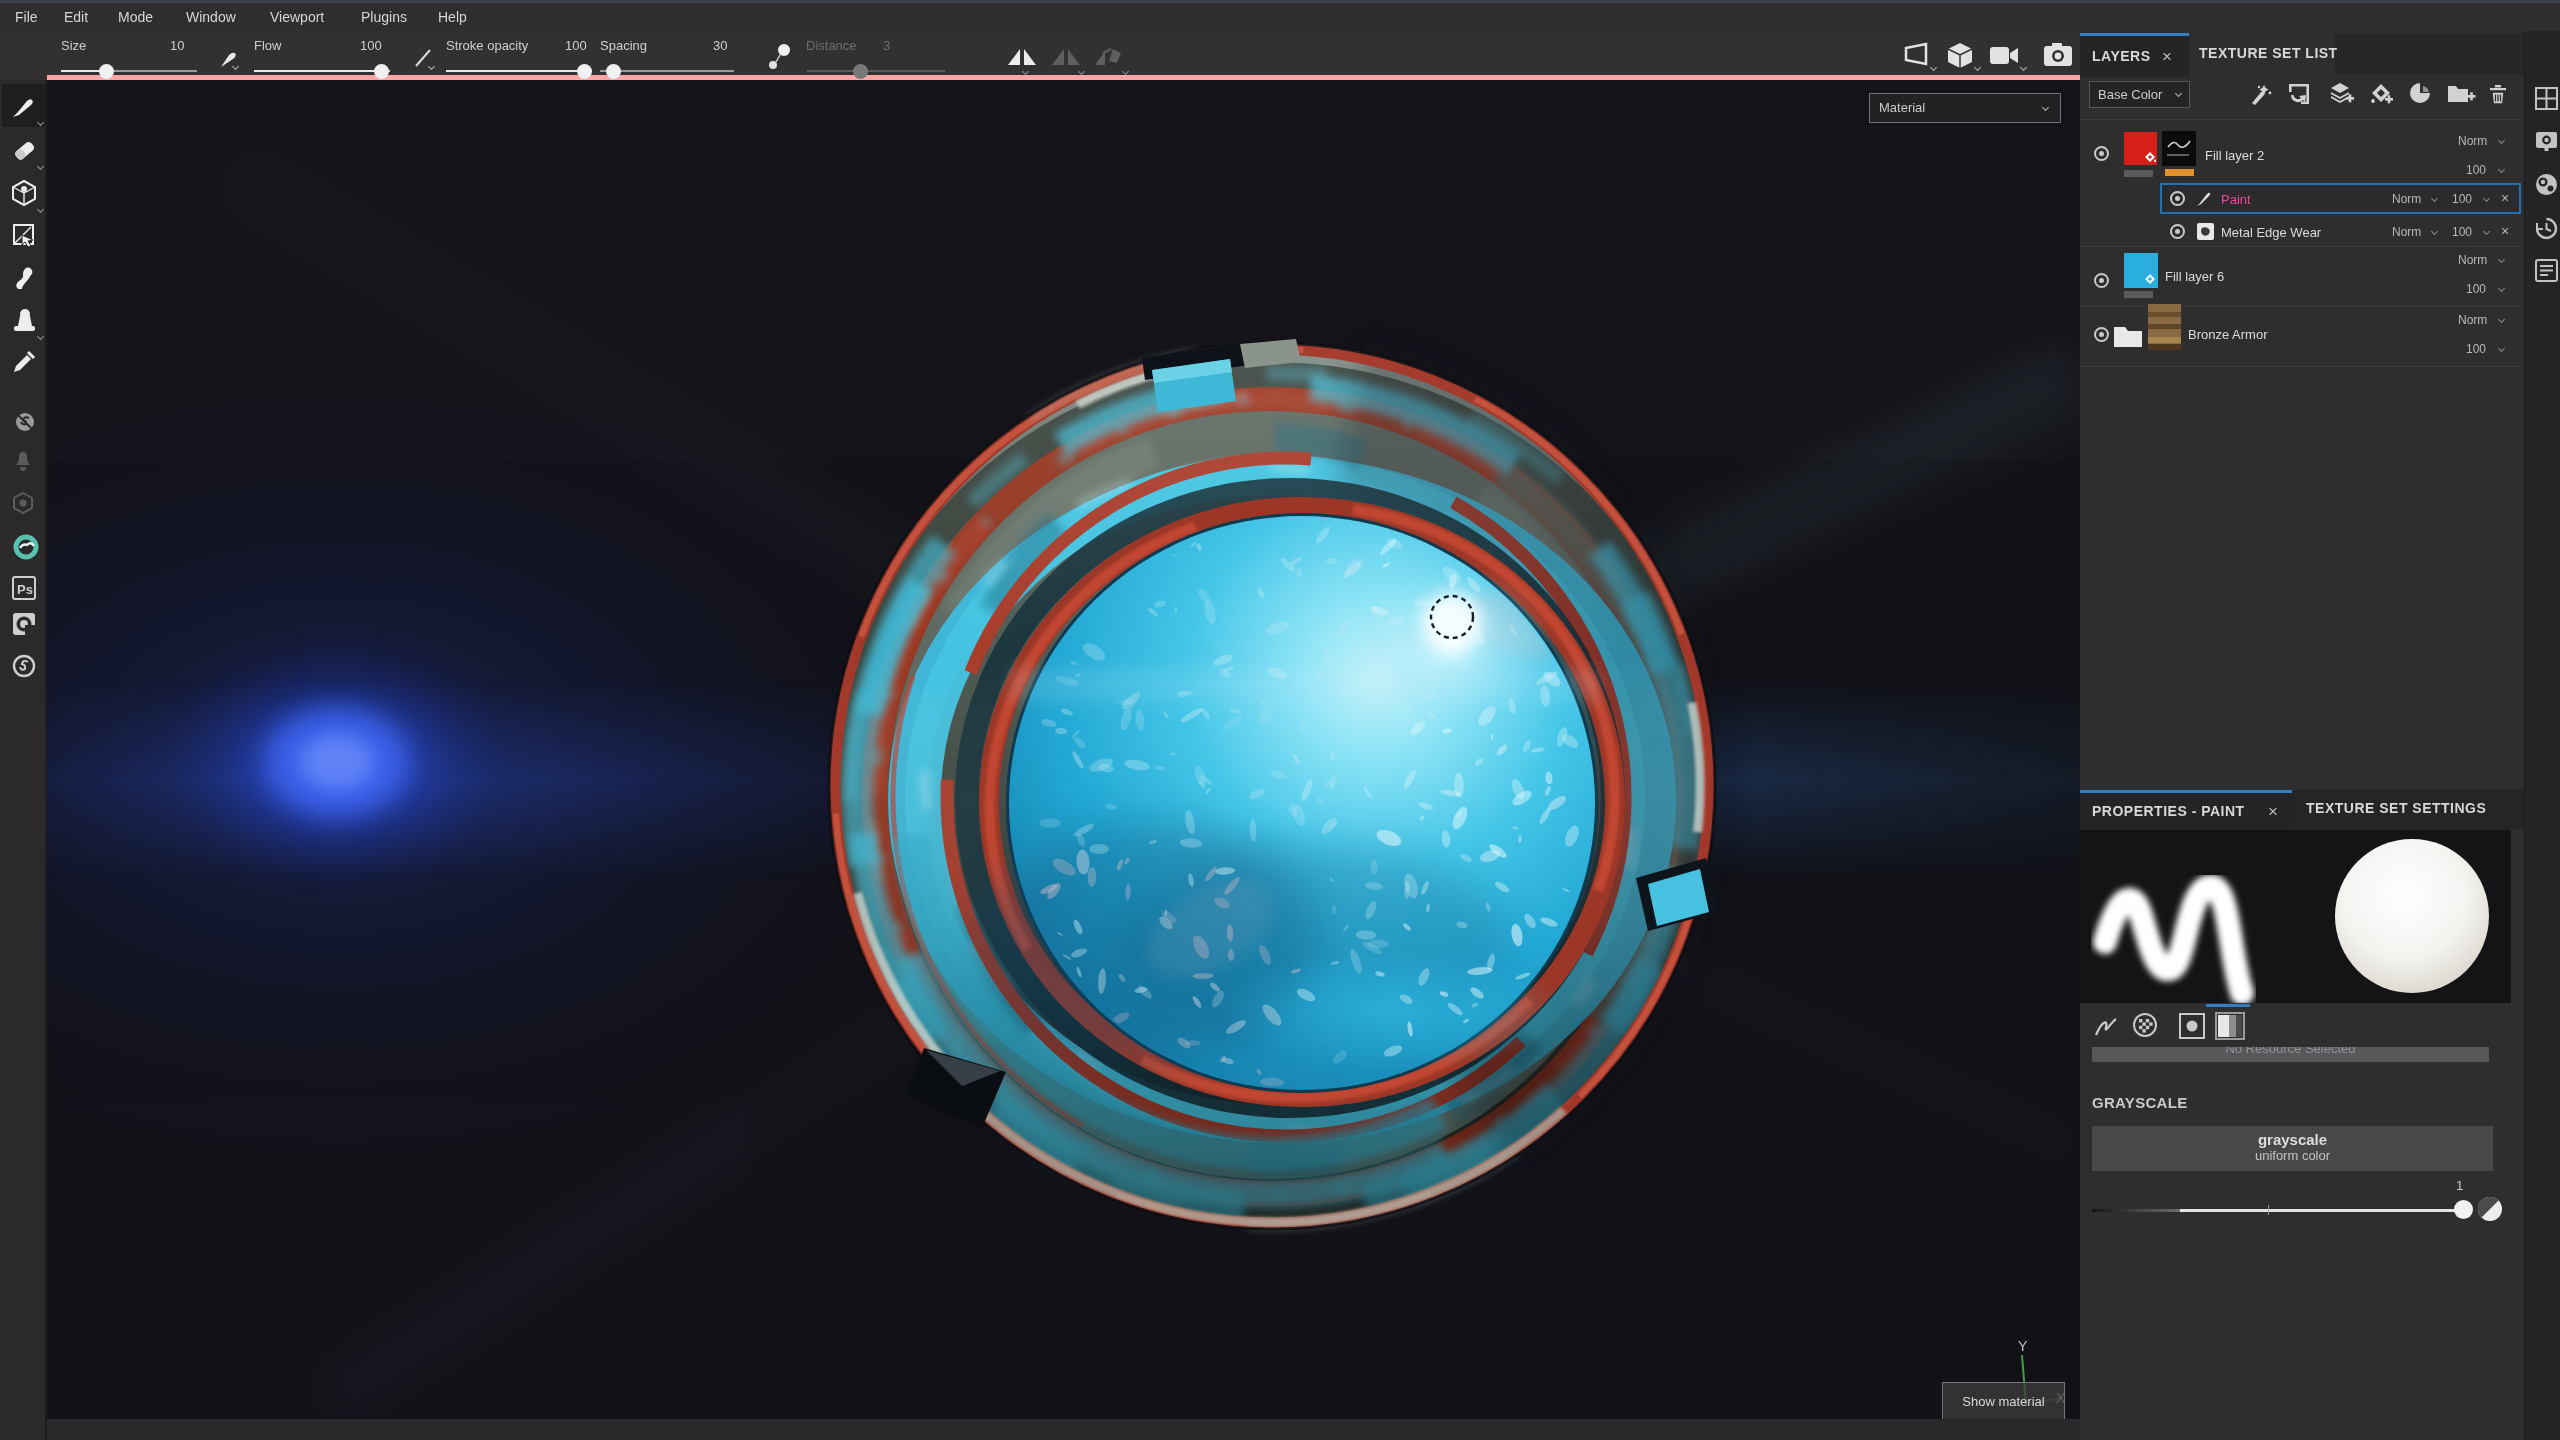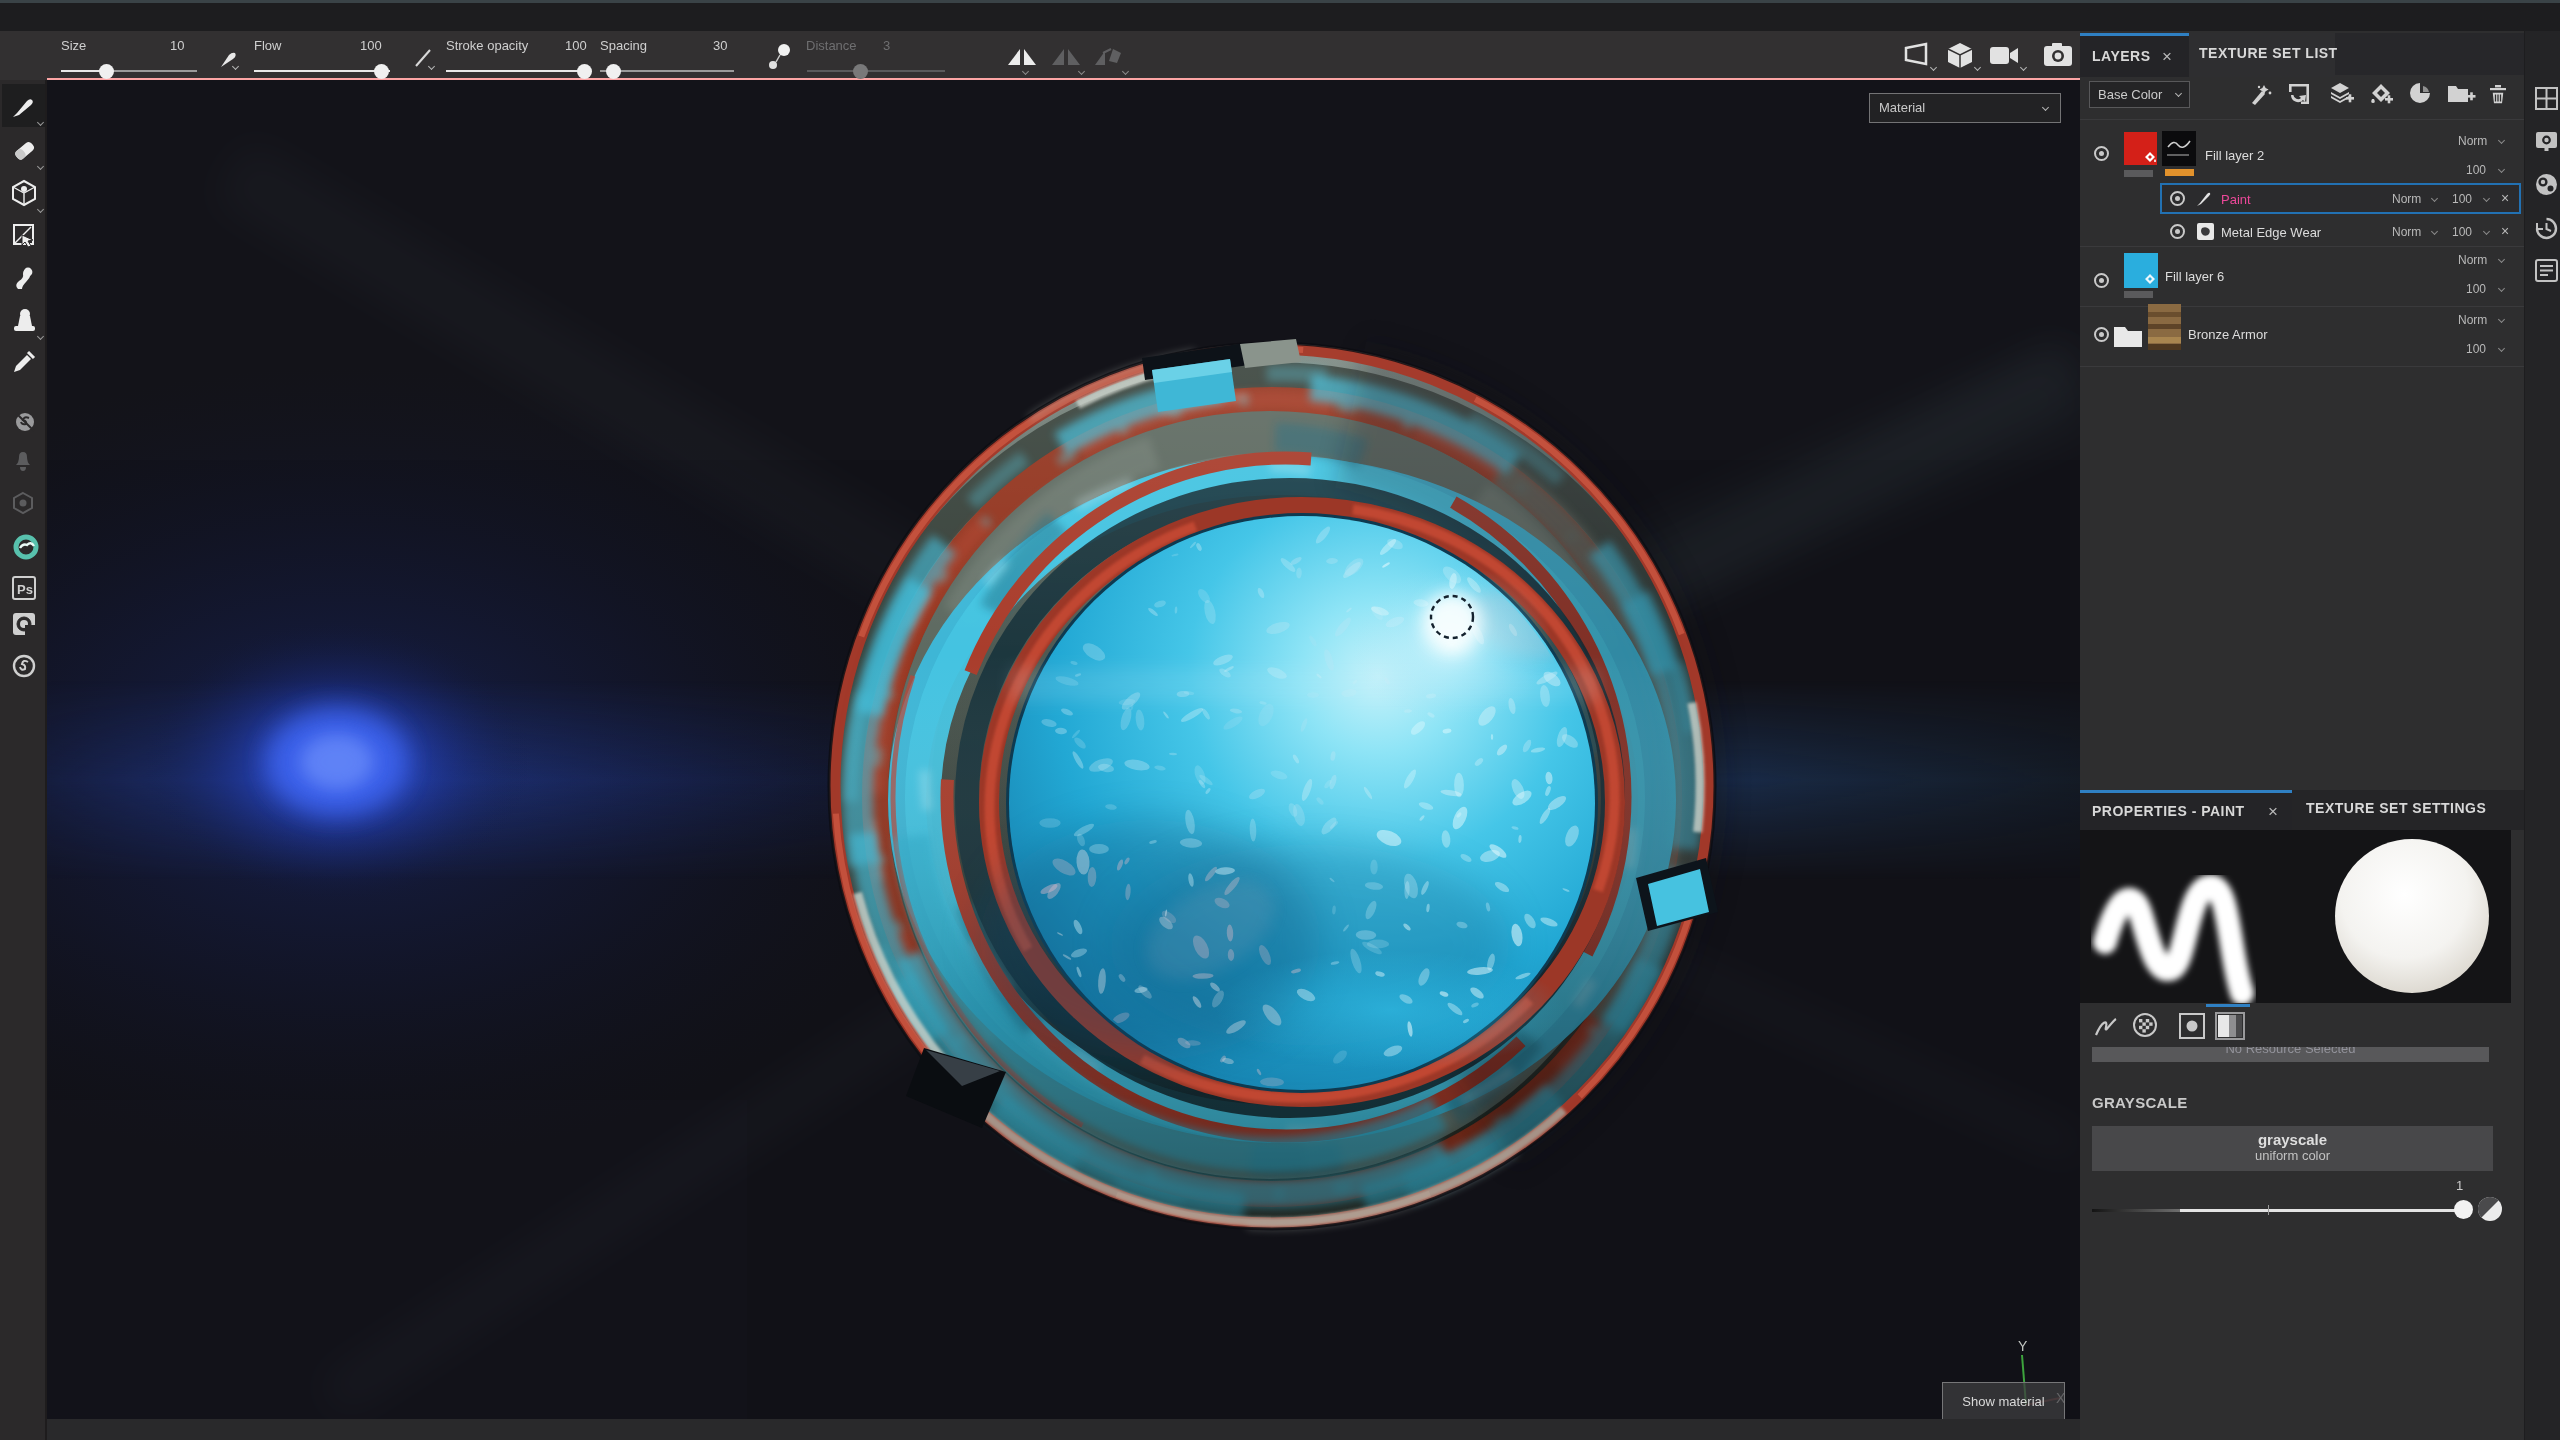--- a/index.html
+++ b/index.html
@@ -7,21 +7,21 @@
 #root{position:absolute;left:0;top:0;width:2560px;height:1440px}
 .abs{position:absolute}
 .chev{display:inline-block;width:7px;height:7px;border-right:2px solid #b5b5b5;border-bottom:2px solid #b5b5b5;transform:rotate(45deg)}
 .chev.sm{width:5px;height:5px;border-width:1.5px}
 .chev.gray{border-color:#8a8a8a}
 
 #topedge{left:0;top:0;width:2560px;height:3px;background:#3a4347}
 #menubar{left:0;top:3px;width:2560px;height:28px;background:#2f2d2e;color:#d6d6d6;font-size:14px}
 #menubar span{position:absolute;top:6px}
 
-#toolbar{left:47px;top:31px;width:2513px;height:49px;background:#323031;border-bottom:2px solid #fca5a5;color:#cfcfcf;font-size:13px}
+#toolbar{left:47px;top:31px;width:2513px;height:49px;background:#323031;border-bottom:5px solid #fca5a5;color:#cfcfcf;font-size:13px}
 #menustrip-left{left:0;top:31px;width:47px;height:49px;background:#323031}
 .tlabel{position:absolute;top:7px;color:#cfcfcf}
 .tlabel.dim{color:#6f6f71}
 .track{position:absolute;height:2px;background:#9a9a9a;top:39px}
 .track.dim{background:#5a5a5c}
 .knob{position:absolute;width:15px;height:15px;border-radius:50%;background:#f0f0f0;top:33px}
 .knob.dim{background:#787879}
 
 #lefttools{left:0;top:80px;width:47px;height:1360px;background:#2b292a;border-right:2px solid #1e1c1d}
 .tool{position:absolute;left:2px;width:43px;height:43px}
@@ -46,20 +46,29 @@
 .ltext{position:absolute;color:#dcdcdc;font-size:13px}
 .rnorm{position:absolute;color:#b9b9b9;font-size:12px}
 .lx{position:absolute;color:#b9b9b9;font-size:14px}
 #grayscalebox{left:12px;top:1095px;width:401px;height:45px;background:#48484a;color:#dedede;text-align:center}
 .wm{color:rgba(200,202,210,.105);font-weight:bold}
 </style>
 </head>
 <body>
 <div id="root">
   <div class="abs" id="topedge"></div>
+  <div class="abs" id="menubar">
+    <span style="left:15px">File</span>
+      <span style="left:64px">Edit</span>
+      <span style="left:118px">Mode</span>
+      <span style="left:186px">Window</span>
+      <span style="left:270px">Viewport</span>
+      <span style="left:361px">Plugins</span>
+      <span style="left:438px">Help</span>
+  </div>
   <div class="abs" id="menustrip-left"></div>
   <div class="abs" id="toolbar">
 
     <span class="tlabel" style="left:14px">Size</span>
       <span class="tlabel" style="left:123px">10</span>
     <div class="track" style="left:14px;width:136px"></div>
     <div class="track" style="left:14px;width:45px;background:#e8e8e8"></div>
     <div class="knob" style="left:52px"></div>
     <svg class="abs" style="left:170px;top:14px" width="26" height="26" viewBox="0 0 26 26">
         <path d="M4 22 L16 14 Q20 11 18 8 Q15 7 12 10 L4 22Z" fill="#e8e8e8"></path>

